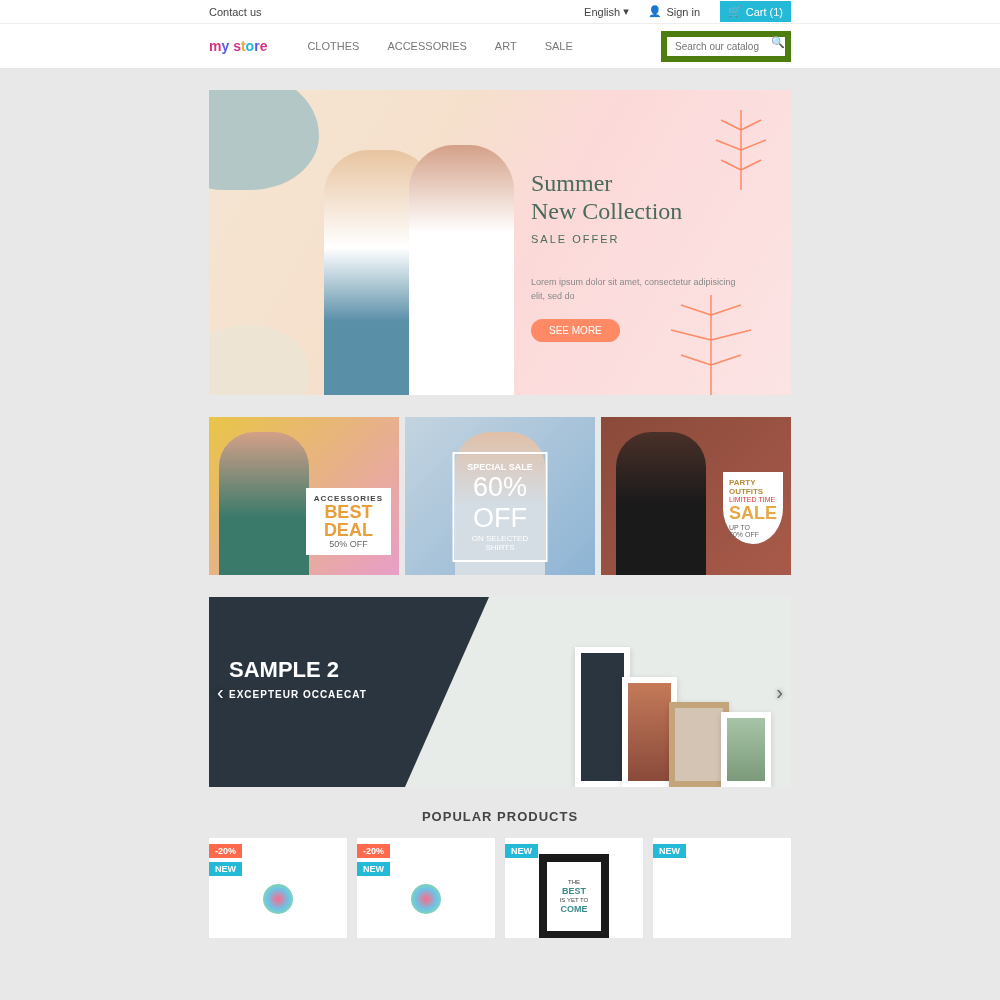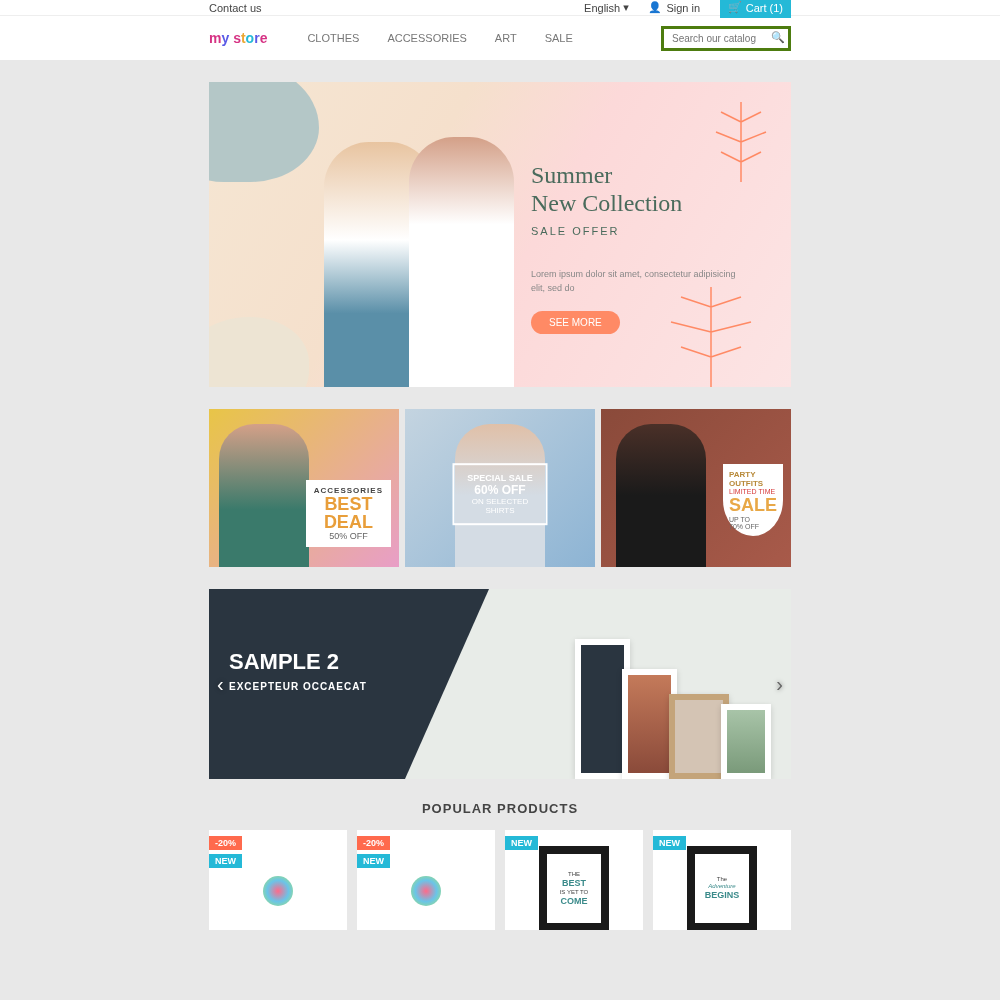--- a/index.html
+++ b/index.html
@@ -1,30 +1,30 @@
 <!DOCTYPE html>
 <html><head>
 <meta charset="utf-8">
 <style>
 *{margin:0;padding:0;box-sizing:border-box}
 body{font-family:-apple-system,Helvetica,Arial,sans-serif;background:#e8e8e8;width:1000px;font-size:13px;color:#444}
-.topbar{background:#fff;border-bottom:1px solid #eee;height:16px;display:flex;justify-content:center}
+.topbar{background:#fff;border-bottom:1px solid #eee;height:24px;display:flex;justify-content:center}
 .topbar-inner{width:582px;display:flex;justify-content:space-between;align-items:center;font-size:11px}
 .topbar-right{display:flex;align-items:center;gap:20px}
 .lang{display:flex;align-items:center;gap:3px;cursor:pointer}
 .signin{display:flex;align-items:center;gap:4px;cursor:pointer}
 .cart-btn{background:#24b9d7;color:#fff;padding:4px 8px;display:flex;align-items:center;gap:4px;cursor:pointer}
 .header{background:#fff;height:44px;display:flex;justify-content:center}
 .header-inner{width:582px;display:flex;align-items:center;gap:40px}
 .logo{font-weight:700;font-size:14px}
 .logo .m{color:#d63384}.logo .y{color:#5a5ae6}.logo .s{color:#d63384}.logo .t{color:#eba834}.logo .o{color:#24b9d7}.logo .r{color:#5a5ae6}.logo .e{color:#d63384}
 .nav{display:flex;gap:28px;font-size:11px;color:#777}
 .nav span{cursor:pointer}
 .search{margin-left:auto;position:relative}
-.search input{border:3px solid #4d7c0f;padding:4px 24px 4px 8px;font-size:10px;width:130px}
+.search input{border:6px solid #4d7c0f;padding:4px 24px 4px 8px;font-size:10px;width:130px}
 .search-icon{position:absolute;right:6px;top:5px;font-size:11px;color:#666}
 .content{display:flex;flex-direction:column;align-items:center;padding-top:22px}
 .hero{width:582px;height:305px;background:linear-gradient(120deg,#f5e6d3 0%,#f5e0cc 35%,#fcd9d9 55%,#fce4e4 100%);position:relative;overflow:hidden;margin-bottom:22px}
 .hero-blob1{position:absolute;left:-40px;top:-20px;width:150px;height:120px;background:#b4c7c7;border-radius:50% 60% 50% 40%}
 .hero-blob2{position:absolute;left:-30px;bottom:-30px;width:130px;height:100px;background:#ede4d3;border-radius:60% 50% 50% 50%}
 .hero-person{position:absolute;left:115px;top:60px;width:110px;height:245px;background:linear-gradient(#e8c4a0,#fff 40%,#5a8fa8 70%);border-radius:45px 45px 0 0}
 .hero-person2{position:absolute;left:200px;top:55px;width:105px;height:250px;background:linear-gradient(#d4a088,#fff 35%,#fff);border-radius:45px 45px 0 0}
 .hero-text{position:absolute;right:40px;top:80px;width:220px}
 .hero-text h2{font-family:Georgia,serif;color:#4a6b5c;font-size:24px;font-weight:400;line-height:1.15;margin-bottom:8px}
 .hero-text .sub{font-size:11px;letter-spacing:2px;color:#4a6b5c;margin-bottom:31px}
@@ -41,21 +41,21 @@
 .promo-fig{position:absolute;left:10px;top:15px;width:90px;height:143px;background:linear-gradient(#d4a088,#3a7a6b 60%);border-radius:35px 35px 0 0}
 .promo2 .promo-fig{background:linear-gradient(#e0c0a8,#d4dce4 50%);left:50px}
 .promo3 .promo-fig{background:linear-gradient(#4a3028,#1a1a1a 50%);left:15px}
 .promo-badge{position:absolute;background:#fff;padding:6px 8px;right:8px}
 .promo1 .promo-badge{bottom:20px;text-align:center}
 .promo-badge .lbl{font-size:8px;font-weight:700;letter-spacing:1px}
 .promo-badge .deal{color:#e89e3a;font-size:18px;font-weight:700;line-height:1}
 .promo-badge .pct{font-size:9px;color:#666}
 .promo2-badge{position:absolute;left:50%;top:50%;transform:translate(-50%,-40%);text-align:center;color:#fff;border:2px solid #fff;padding:8px 12px}
 .promo2-badge .off{font-size:9px;font-weight:700}
-.promo2-badge .big{font-size:12px;font-weight:700}
+.promo2-badge .big{font-size:27px;font-weight:400}
 .promo2-badge .sm{font-size:8px}
 .promo3-badge{position:absolute;right:8px;top:35%;background:#fff;padding:6px;text-align:left;border-radius:0 0 50% 50%}
 .promo3-badge .t1{font-size:8px;font-weight:700;color:#b88a3a}
 .promo3-badge .t2{font-size:7px;color:#d63a3a}
 .promo3-badge .sale{font-size:18px;font-weight:700;color:#e8a847}
 .promo3-badge .up{font-size:7px;color:#666}
 .carousel{width:582px;height:190px;background:#e8ece8;position:relative;margin-bottom:22px;overflow:hidden}
 .carousel-dark{position:absolute;left:0;top:0;width:280px;height:190px;background:#2a3540;clip-path:polygon(0 0,100% 0,70% 100%,0 100%)}
 .carousel-text{position:absolute;left:20px;top:60px;color:#fff}
 .carousel-text h3{font-size:22px;font-weight:700;margin-bottom:6px}
@@ -203,20 +203,15 @@
       <span class="badge new">NEW</span>
       <div class="prod-img poster">
         <div>THE</div>
           <div class="best">BEST</div>
           <div>IS YET TO</div>
           <div class="best">COME</div>
       </div>
     </div>
     <div class="product">
       <span class="badge new">NEW</span>
-      <div class="prod-img poster">
-        <div>The</div>
-          <div style="color:#3a8a8a;font-style:italic">Adventure</div>
-          <div class="best">BEGINS</div>
-      </div>
     </div>
   </div>
 </div>
 
 </body></html>

